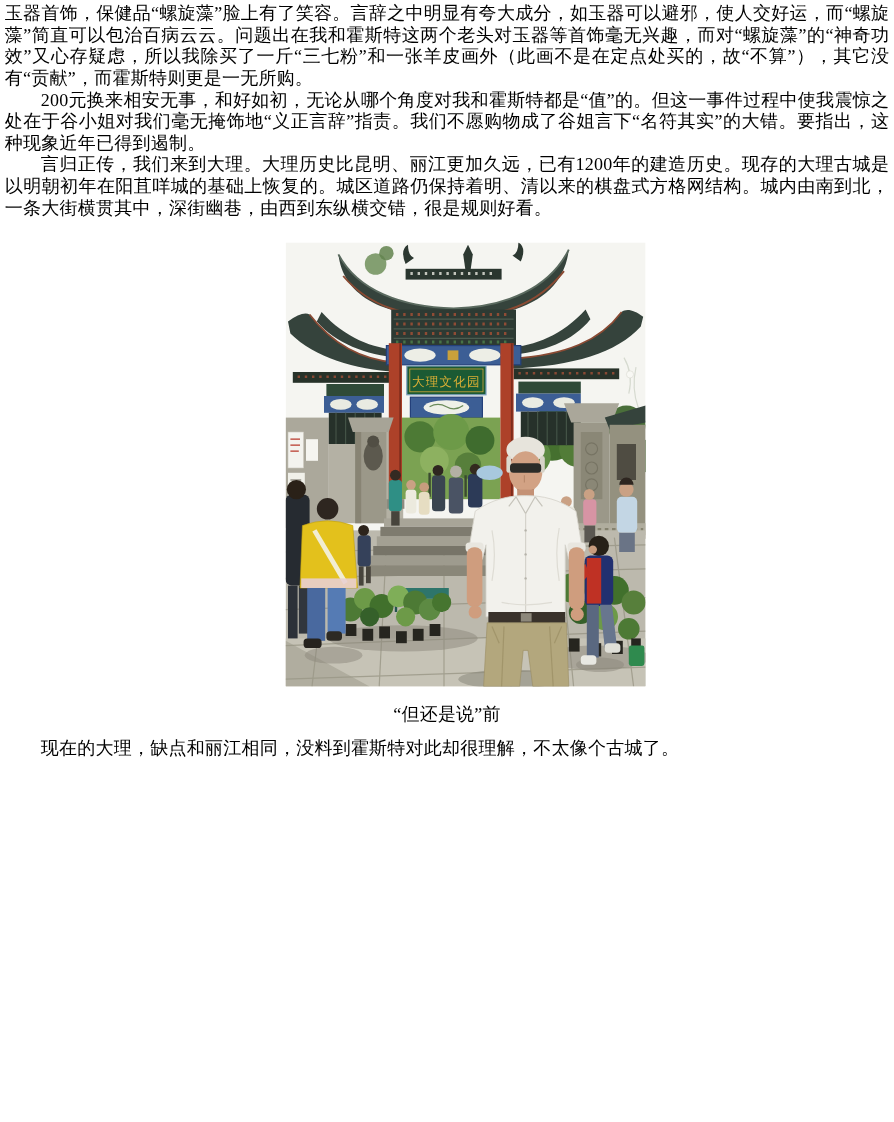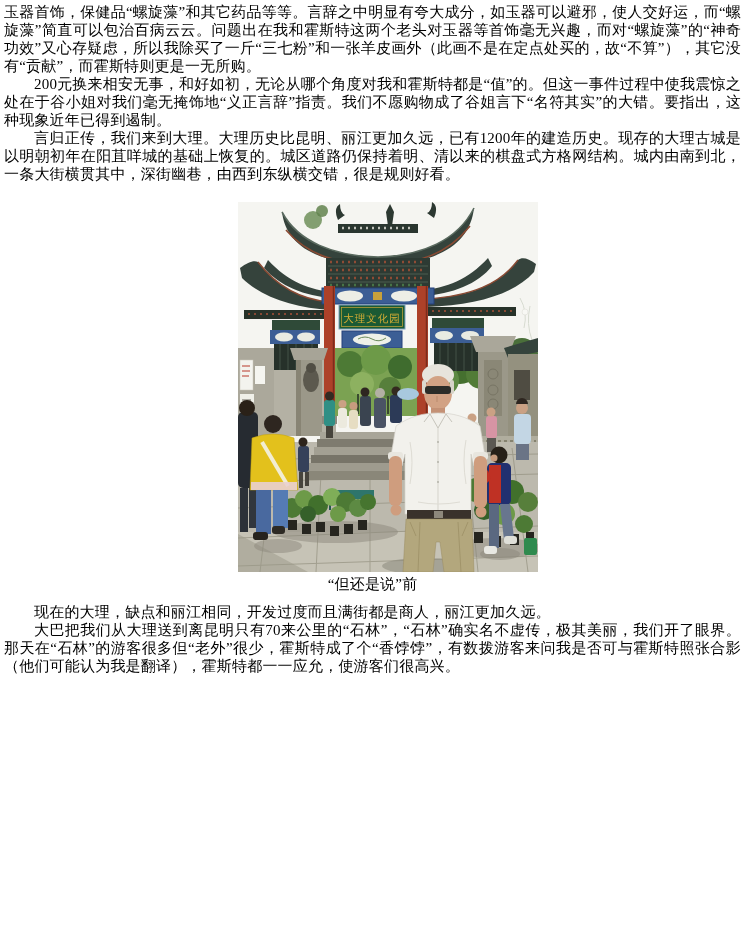--- a/index.html
+++ b/index.html
@@ -5,30 +5,30 @@
   html,body{margin:0;padding:0;background:#ffffff;}
   .page{
     width:745px;height:935px;box-sizing:border-box;
     background:#ffffff;color:#000000;overflow:hidden;
     font-family:"Liberation Serif","DejaVu Serif",serif;
     font-size:15px;line-height:18px;
     padding:3px 4px 0 4px;
   }
   .para{margin:0;text-align:justify;text-indent:2em;letter-spacing:0.2px;}
   .para.first{text-indent:0;}
-  .photo-wrap{width:300px;height:370px;margin:19px 0 3px 234px;}
+  .photo-wrap{width:300px;height:370px;margin:19px 0 15px 234px;}
   .photo-wrap svg{display:block;width:300px;height:370px;}
   .caption{text-align:center;margin:2px 0 10px 0;letter-spacing:0.2px;}
 </style>
 </head>
 <body>
 
 <div class="page">
 
-  <p class="para first">玉器首饰，保健品“螺旋藻”和其它药品等等。言辞之中明显有夸大成分，如玉器可以避邪，使人交好运，而“螺旋藻”简直可以包治百病云云。问题出在我和霍斯特这两个老头对玉器等首饰毫无兴趣，而对“螺旋藻”的“神奇功效”又心存疑虑，所以我除买了一斤“三七粉”和一张羊皮画外（此画不是在定点处买的，故“不算”），其它没有“贡献”，而霍斯特则更是一无所购。</p>
+  <p class="para first">玉器首饰，保健品“螺旋藻”脸上有了笑容。言辞之中明显有夸大成分，如玉器可以避邪，使人交好运，而“螺旋藻”简直可以包治百病云云。问题出在我和霍斯特这两个老头对玉器等首饰毫无兴趣，而对“螺旋藻”的“神奇功效”又心存疑虑，所以我除买了一斤“三七粉”和一张羊皮画外（此画不是在定点处买的，故“不算”），其它没有“贡献”，而霍斯特则更是一无所购。</p>
   <p class="para">200元换来相安无事，和好如初，无论从哪个角度对我和霍斯特都是“值”的。但这一事件过程中使我震惊之处在于谷小姐对我们毫无掩饰地“义正言辞”指责。我们不愿购物成了谷姐言下“名符其实”的大错。要指出，这种现象近年已得到遏制。</p>
   <p class="para">言归正传，我们来到大理。大理历史比昆明、丽江更加久远，已有1200年的建造历史。现存的大理古城是以明朝初年在阳苴咩城的基础上恢复的。城区道路仍保持着明、清以来的棋盘式方格网结构。城内由南到北，一条大街横贯其中，深街幽巷，由西到东纵横交错，很是规则好看。</p>
 
   <div class="photo-wrap">
     <svg viewBox="0 0 300 370" xmlns="http://www.w3.org/2000/svg">
 
       <rect x="0" y="0" width="300" height="370" fill="#f5f5f1"></rect>
       <g stroke="#cfd4c8" stroke-width="1" opacity="0.8">
         <path d="M282,96 q8,14 4,30" fill="none"></path>
           <path d="M292,104 q-4,18 2,34" fill="none"></path>
@@ -355,16 +355,15 @@
             <line x1="220" y1="320" x2="223" y2="370"></line>
             <path d="M172,320 L178,334" fill="none"></path>
             <path d="M230,320 L224,334" fill="none"></path>
           </g>
       </g>
     </svg>
   </div>
 
   <div class="caption">“但还是说”前</div>
 
-  <p class="para">现在的大理，缺点和丽江相同，开发过度而且满街都是商人，丽江更加久远。</p>
-  <p class="para">大巴把我们从大理送到离昆明只有70来公里的“石林”，“石林”确实名不虚传，极其美丽，我们开了眼界。那天在“石林”的游客很多但“老外”很少，霍斯特成了个“香饽饽”，有数拨游客来问我是否可与霍斯特照张合影（他们可能认为我是翻译），霍斯特都一一应允，使游客们很高兴。</p>
+  <p class="para">现在的大理，缺点和丽江相同，没料到霍斯特对此却很理解，不太像个古城了。</p>
 
 </div>
 
 </body></html>

